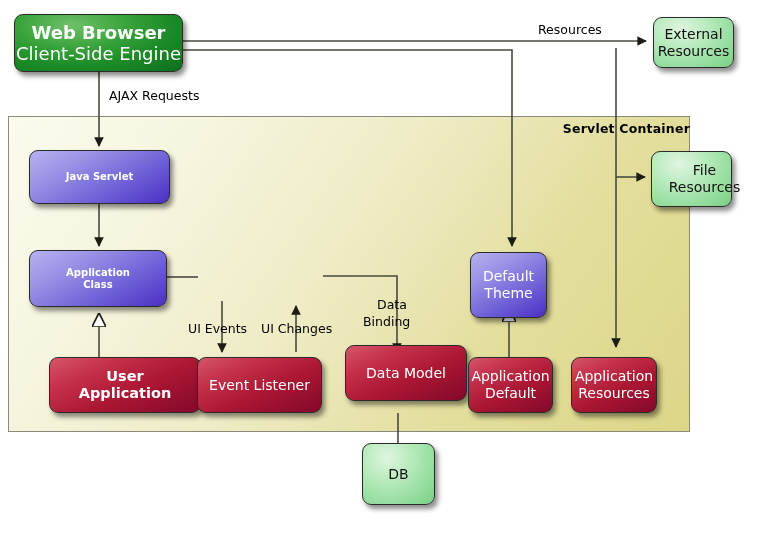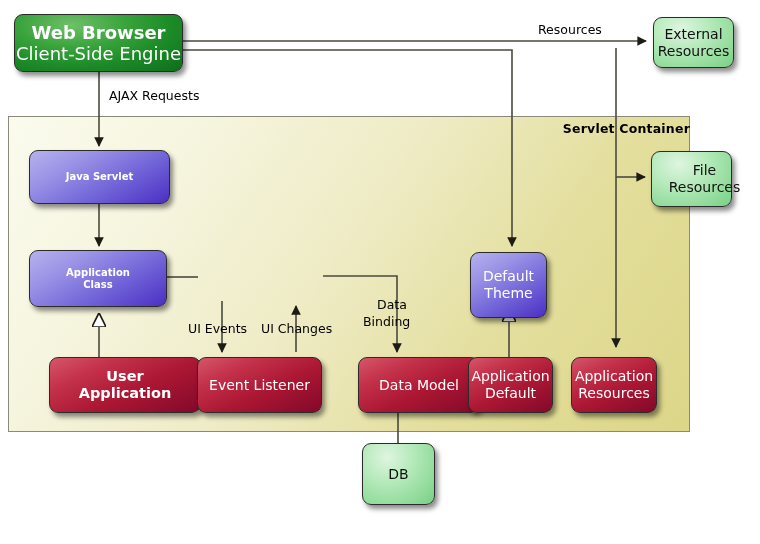--- a/index.html
+++ b/index.html
@@ -187,21 +187,21 @@
 
   <div class="node n-red bold" style="left:29px; top:357px; width:152px; height:56px;margin-left:20px;">
     <span class="l1">User</span>
     <span class="l2">Application</span>
   </div>
 
   <div class="node n-red" style="left:197px; top:357px; width:125px; height:56px;">
     <span class="l1">Event Listener</span>
   </div>
 
-  <div class="node n-red" style="left:345px; top:357px; width:122px; height:56px;margin-left:13px;">
+  <div class="node n-red" style="left:345px; top:345px; width:122px; height:56px;">
     <span class="l1">Data Model</span>
   </div>
 
   <div class="node n-red" style="left:468px; top:357px; width:85px; height:56px;">
     <span class="l1">Application</span>
     <span class="l2">Default</span>
   </div>
 
   <div class="node n-red" style="left:571px; top:357px; width:86px; height:56px;">
     <span class="l1">Application</span>

